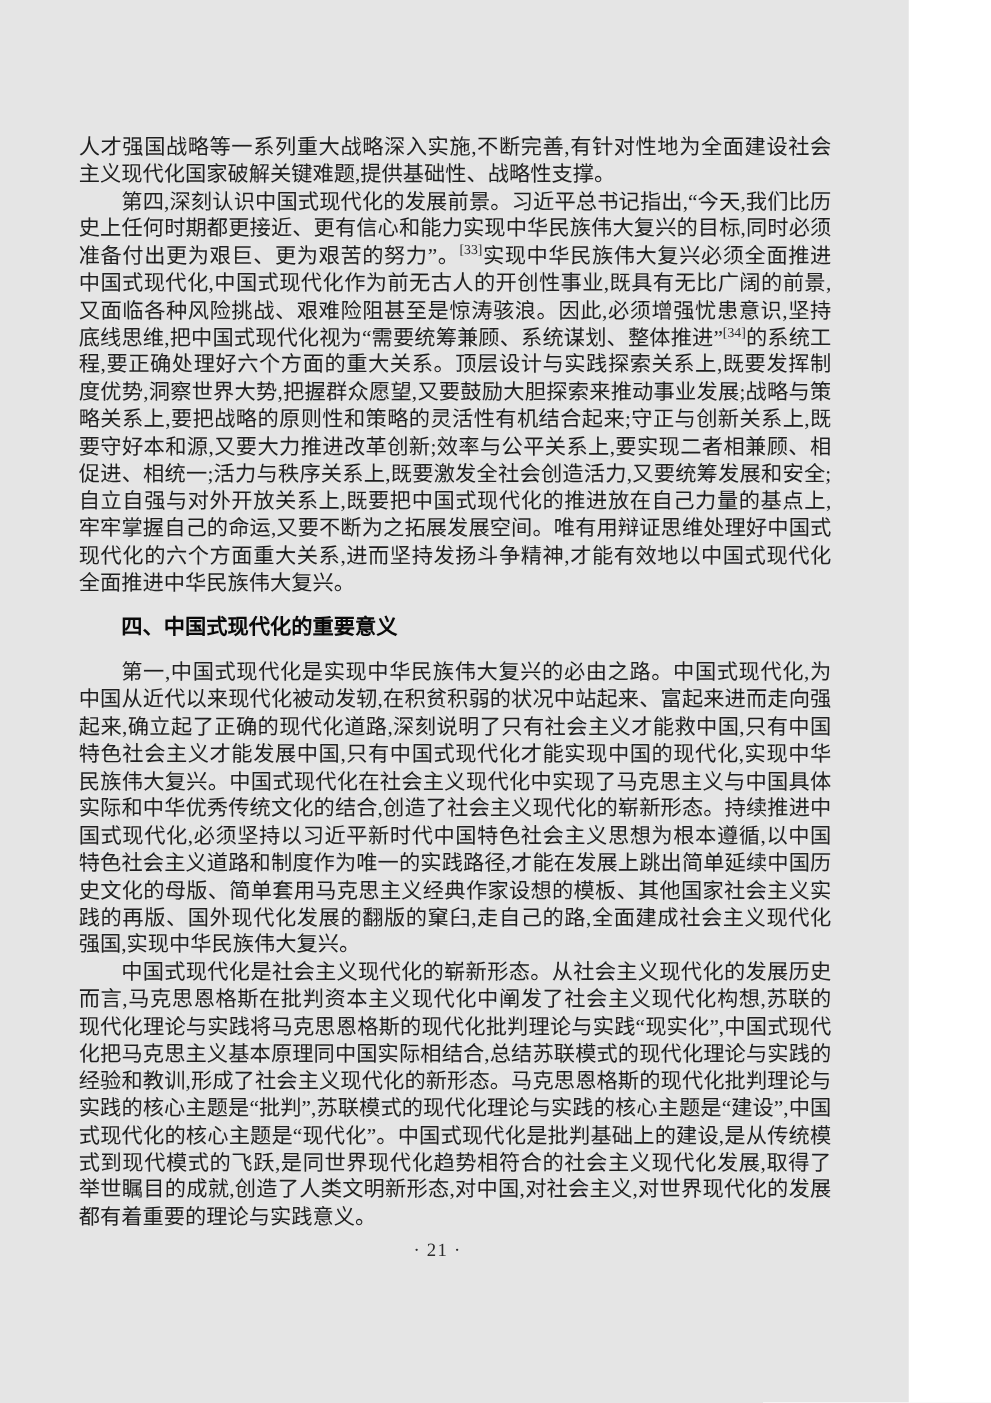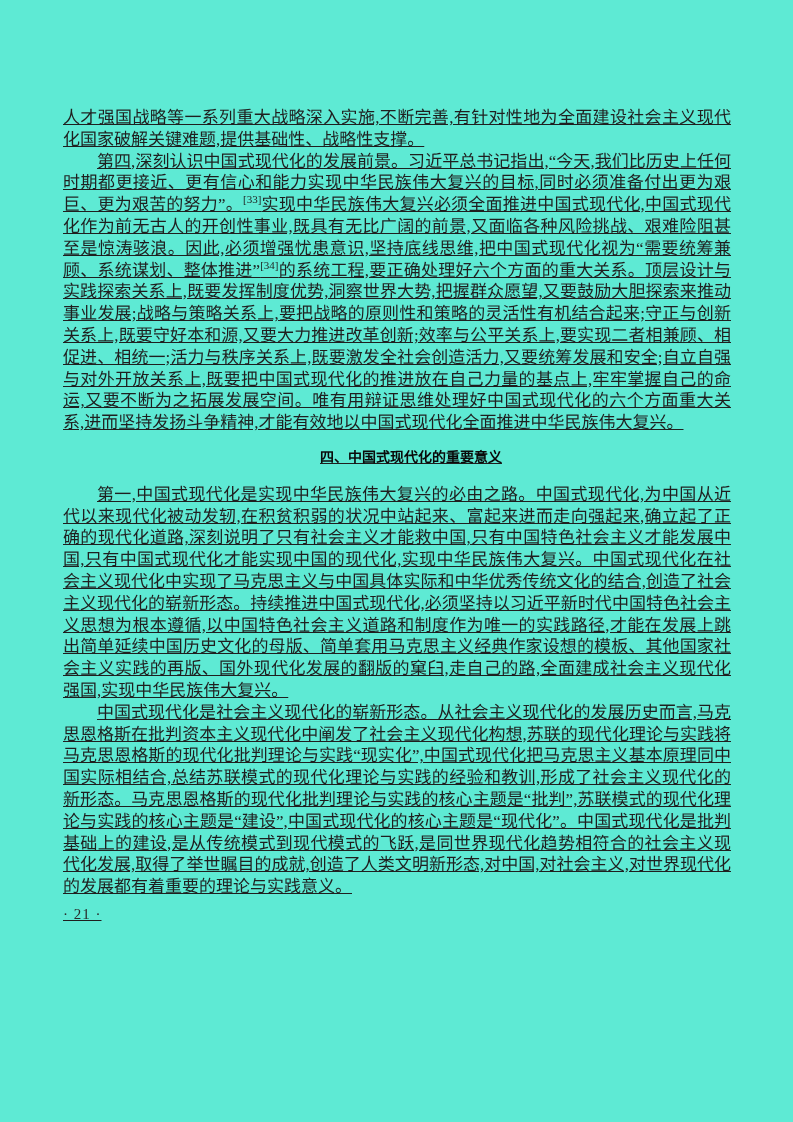--- a/index.html
+++ b/index.html
@@ -7,56 +7,54 @@
     padding: 0;
     background: #ffffff;
   }
   body {
     width: 793px;
     height: 1122px;
     overflow: hidden;
   }
   .page {
     box-sizing: border-box;
-    width: 793px;
+    width: 727px;
     height: 1122px;
-    background: #5eead4;
+    background: #e5e5e5;
     padding: 107px 62px 0 63px;
     color: #1f1f1f;
     font-family: "Liberation Serif", "DejaVu Serif", serif;
-    text-decoration: underline;
   }
   .content p {
     margin: 0;
     font-size: 17px;
     line-height: 21.8px;
     text-align: justify;
     word-break: break-all;
   }
   .content p.indent {
     text-indent: 2em;
   }
   .content h2 {
     font-family: "Liberation Sans", "DejaVu Sans", sans-serif;
     font-weight: bold;
     color: #0a0a0a;
-    font-size: 14px;
+    font-size: 17px;
     line-height: 21.8px;
     margin: 13px 0 15px 0;
     text-indent: 2em;
-    text-align: center;
   }
   sup.footnote {
     font-size: 11px;
     line-height: 0;
     vertical-align: super;
     letter-spacing: 0;
   }
   .footer-row {
-    text-align: left;
+    text-align: center;
     padding: 7px 28px 0 0;
   }
   .pagenum {
     font-family: "Liberation Serif", "DejaVu Serif", serif;
     font-size: 15px;
     color: #2a2a2a;
     letter-spacing: 1px;
   }
 </style>
 </head>

